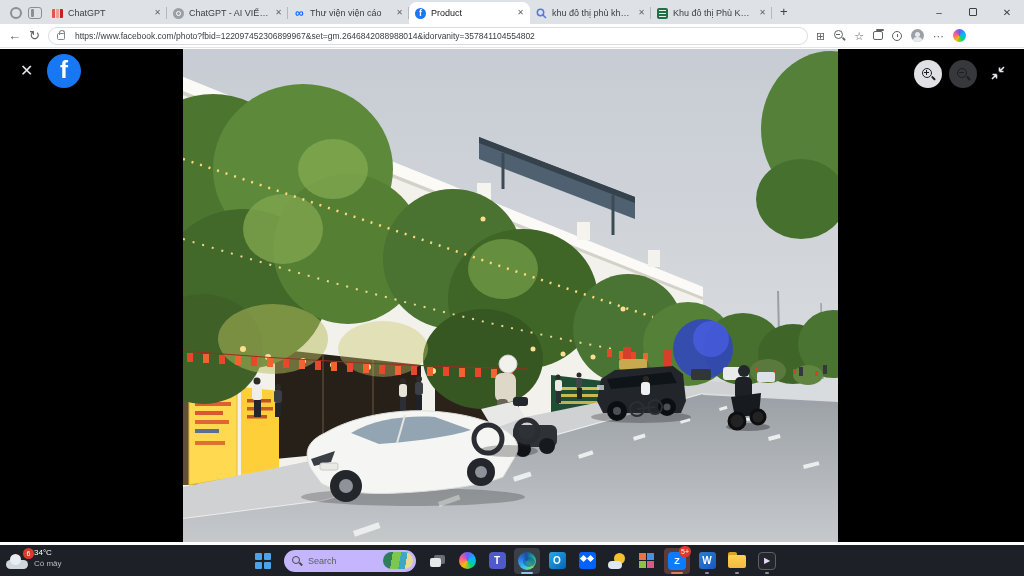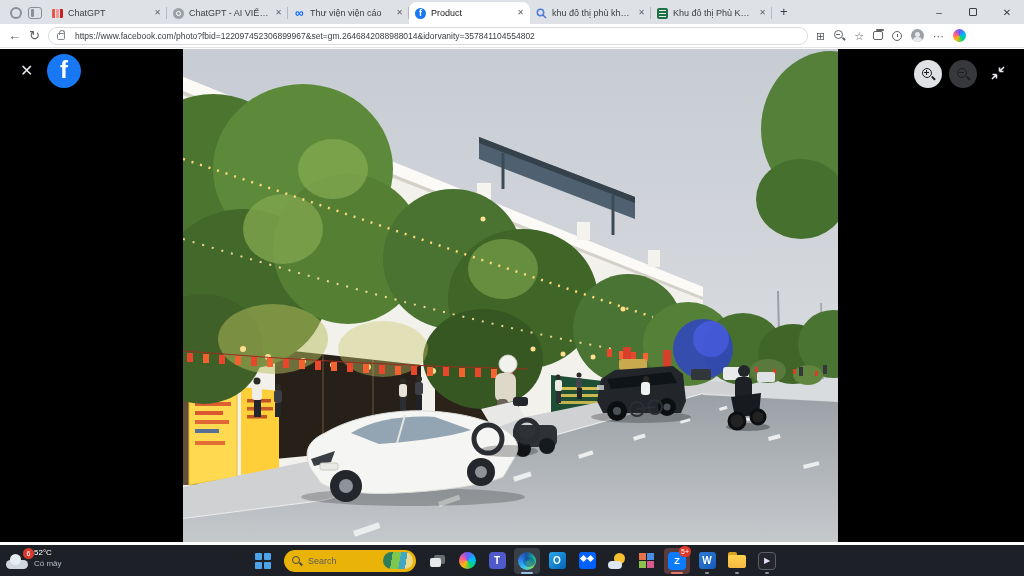--- a/index.html
+++ b/index.html
@@ -76,21 +76,21 @@
   .wbadge{position:absolute;right:-6px;top:-6px;background:#d83b2e;color:#fff;border-radius:50%;width:11px;height:11px;font-size:7px;display:flex;align-items:center;justify-content:center;}
   .wtext{display:flex;flex-direction:column;font-size:8px;line-height:11px;color:#fff;}
   .wtext .cond{color:#b9bec5;}
   .tb-center{position:absolute;left:250px;top:0;height:31px;display:flex;align-items:center;gap:4px;}
   .tbico{width:26px;height:26px;border-radius:4px;display:flex;align-items:center;justify-content:center;position:relative;}
   .tbico.active{background:#3a3e45;}
   .tbico.active::after{content:"";position:absolute;left:7px;bottom:0px;width:12px;height:2px;border-radius:2px;background:#98c1e8;}
   .tbico.active-zalo{background:#5a3b3b;}
   .tbico.active-zalo::after{content:"";position:absolute;left:7px;bottom:0px;width:12px;height:2px;border-radius:2px;background:#e07a70;}
   .tbico .dot{position:absolute;left:11px;bottom:0px;width:4px;height:2px;border-radius:2px;background:#8b9097;}
-  .searchpill{width:132px;height:22px;border-radius:11px;background:#eab308;display:flex;align-items:center;padding:0 3px 0 8px;gap:6px;margin:0 4px;}
+  .searchpill{width:132px;height:22px;border-radius:11px;background:#c4b5fd;display:flex;align-items:center;padding:0 3px 0 8px;gap:6px;margin:0 4px;}
   .searchpill .smag{position:relative;width:10px;height:10px;flex:0 0 auto;}
   .searchpill .smag::before{content:"";position:absolute;left:0;top:0;width:6px;height:6px;border:1.4px solid #45484d;border-radius:50%;}
   .searchpill .smag::after{content:"";position:absolute;left:6.6px;top:7px;width:3.6px;height:1.5px;background:#45484d;transform:rotate(45deg);}
   .searchpill .stext{flex:1;font-size:9px;color:#5c6064;}
   .searchblob{width:30px;height:17px;border-radius:9px;background:linear-gradient(100deg,#2e7d5b 0 30%,#7ec74f 30% 55%,#3fa7c4 55% 75%,#e9d98a 75%);flex:0 0 auto;}
   .sq4{width:16px;height:16px;display:grid;grid-template-columns:7px 7px;grid-template-rows:7px 7px;gap:2px;}
   .sq4 i{background:#4da3e8;border-radius:1px;}
   .taskview{position:relative;width:15px;height:12px;}
   .taskview::before{content:"";position:absolute;left:4px;top:0;width:11px;height:9px;background:#6a6f76;border-radius:2px;}
   .taskview::after{content:"";position:absolute;left:0;top:3px;width:11px;height:9px;background:#e6e8ea;border-radius:2px;}
@@ -489,21 +489,21 @@
 
   <div class="gap-strip"></div>
 
   <div class="taskbar">
 
     <div class="weather">
       <span class="cloudico">
         <span class="wbadge">6</span>
       </span>
       <span class="wtext">
-        <span class="temp">52°C</span>
+        <span class="temp">34°C</span>
         <span class="cond">Có mây</span>
       </span>
     </div>
 
     <div class="tb-center">
       <div class="tbico">
         <span class="sq4">
             <i></i>
             <i></i>
             <i></i>

